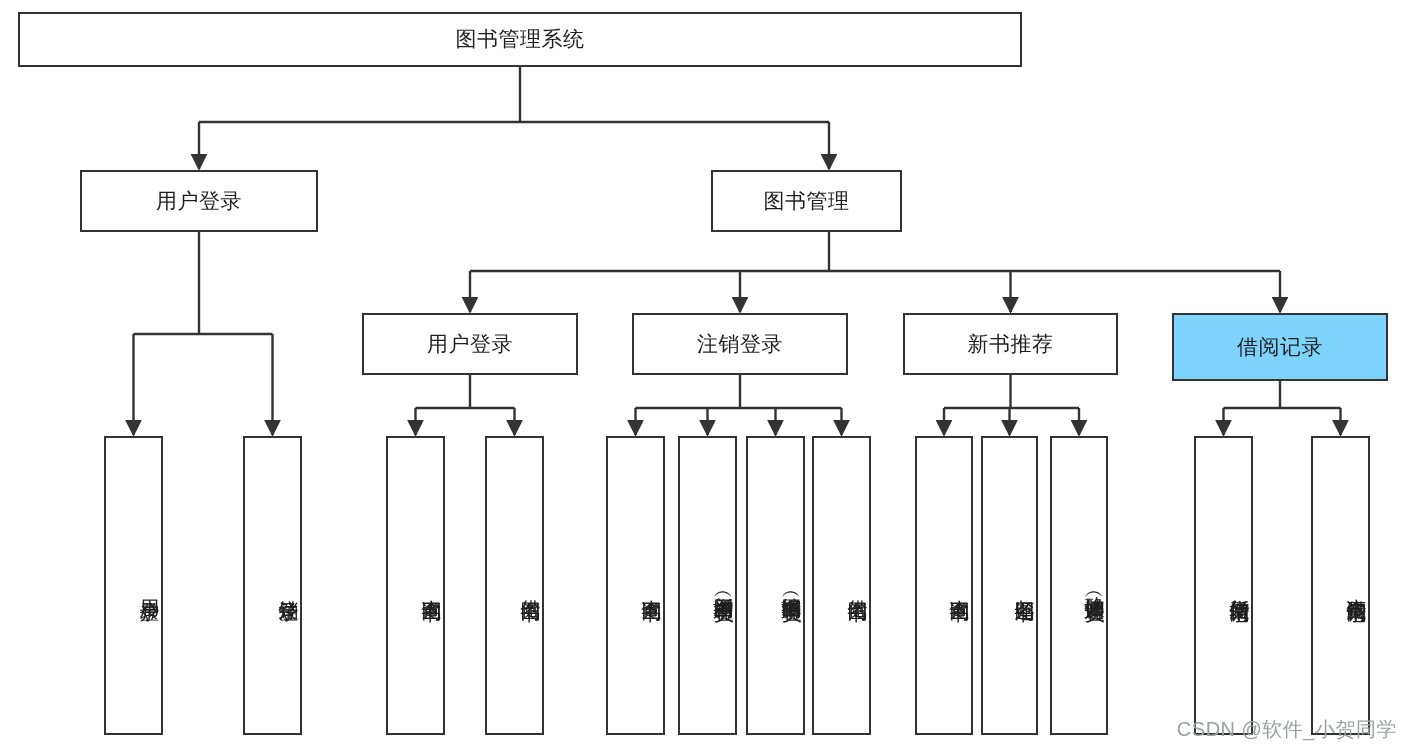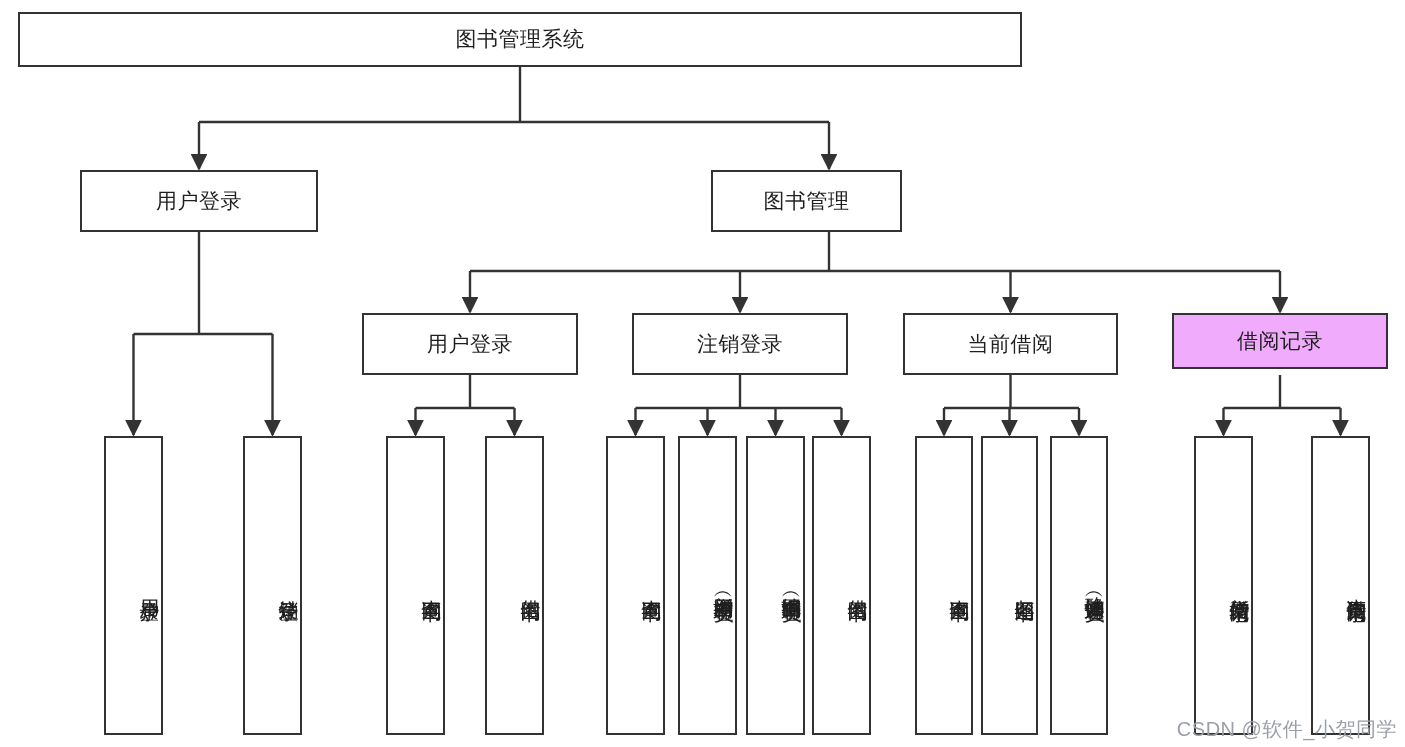--- a/index.html
+++ b/index.html
@@ -129,23 +129,23 @@
       <div class="node horizontal" style="left: 711px; top: 170px; width: 191px; height: 62px; border-color: rgb(51, 51, 51); background: rgb(255, 255, 255); color: rgb(31, 31, 31);">
         <span class="node-label">图书管理</span>
       </div>
       <div class="node horizontal" style="left: 362px; top: 313px; width: 216px; height: 62px; border-color: rgb(51, 51, 51); background: rgb(255, 255, 255); color: rgb(31, 31, 31);">
         <span class="node-label">用户登录</span>
       </div>
       <div class="node horizontal" style="left: 632px; top: 313px; width: 216px; height: 62px; border-color: rgb(51, 51, 51); background: rgb(255, 255, 255); color: rgb(31, 31, 31);">
         <span class="node-label">注销登录</span>
       </div>
       <div class="node horizontal" style="left: 903px; top: 313px; width: 215px; height: 62px; border-color: rgb(51, 51, 51); background: rgb(255, 255, 255); color: rgb(31, 31, 31);">
-        <span class="node-label">当前借阅</span>
+        <span class="node-label">新书推荐</span>
       </div>
-      <div class="node horizontal" style="left: 1172px; top: 313px; width: 216px; height: 56px; border-color: rgb(51, 51, 51); background: #f0abfc; color: rgb(31, 31, 31);">
+      <div class="node horizontal" style="left: 1172px; top: 313px; width: 216px; height: 68px; border-color: rgb(51, 51, 51); background: #7dd3fc; color: rgb(31, 31, 31);">
         <span class="node-label">借阅记录</span>
       </div>
       <div class="node vertical" style="left: 104px; top: 436px; width: 59px; height: 299px; border-color: rgb(51, 51, 51); background: rgb(255, 255, 255); color: rgb(31, 31, 31);">
         <span class="node-label">用户登录</span>
       </div>
       <div class="node vertical" style="left: 243px; top: 436px; width: 59px; height: 299px; border-color: rgb(51, 51, 51); background: rgb(255, 255, 255); color: rgb(31, 31, 31);">
         <span class="node-label">注销登录</span>
       </div>
       <div class="node vertical" style="left: 386px; top: 436px; width: 59px; height: 299px; border-color: rgb(51, 51, 51); background: rgb(255, 255, 255); color: rgb(31, 31, 31);">
         <span class="node-label">查询图书</span>

